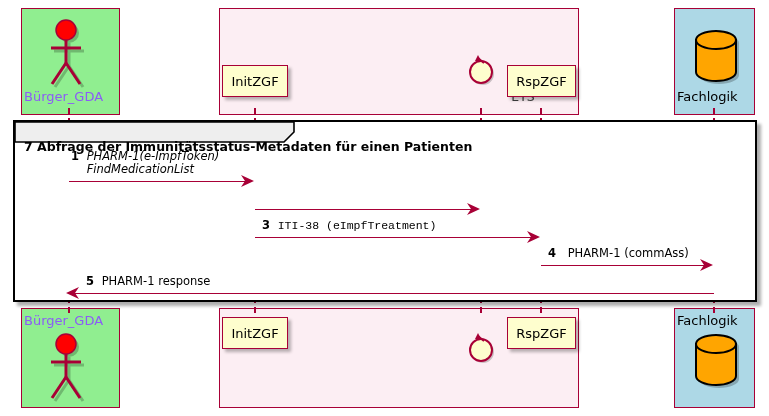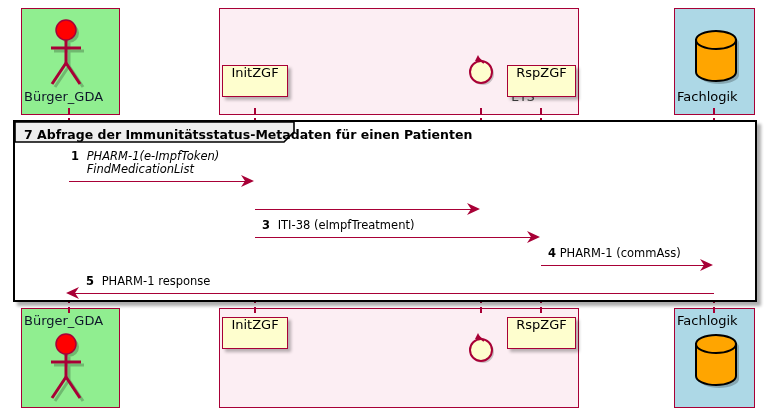--- a/index.html
+++ b/index.html
@@ -19,28 +19,28 @@
   .group-blue{background:#ADD8E6;}
 
   
   .lifeline{position:absolute;width:0;border-left:2px dashed #A80036;}
 
   
   .pbox{
     position:absolute;box-sizing:border-box;
     background:#FEFECE;border:1.6px solid #A80036;
     color:#000;font-size:13px;line-height:1;
-    display:flex;justify-content:center;
+    display:flex;align-items:center;justify-content:center;
     box-shadow:3px 3px 3px rgba(0,0,0,0.28);
     white-space:nowrap;
   }
 
   
   .actor{position:absolute;}
-  .actor-label{position:absolute;font-size:13px;color:#0f172a;white-space:nowrap;}
+  .actor-label{position:absolute;font-size:13px;color:#8b5cf6;white-space:nowrap;}
 
   
   .ctrl{position:absolute;}
   .ctrl-label{position:absolute;font-size:12.5px;color:#404040;white-space:nowrap;text-align:center;margin-left:42px;}
 
   
   .db{position:absolute;}
   .db-label{position:absolute;font-size:13px;color:#000;white-space:nowrap;}
 
   
@@ -133,21 +133,21 @@
       <ellipse cx="24" cy="12" rx="20" ry="9" fill="#FFA500" stroke="#000" stroke-width="2"></ellipse>
     </svg>
   </div>
   <div class="db-label" style="left:677px;top:89px;">Fachlogik</div>
 
   <div class="frame" style="left:13px;top:120px;width:744px;height:182px;"></div>
 
   <svg class="frame-tab-svg" width="769" height="416" style="pointer-events:none;">
     <path d="M 15 122 L 294 122 L 294 132 L 284 142 L 15 142 Z" fill="#EEEEEE" stroke="#000000" stroke-width="1.6"></path>
   </svg>
-  <div class="frame-tab" style="left:15px;top:118px;width:279px;height:32px;background:transparent;">
+  <div class="frame-tab" style="left:15px;top:130px;width:279px;height:32px;background:transparent;">
     <span>7 Abfrage der Immunitätsstatus-Metadaten für einen Patienten</span>
   </div>
 
   <div class="msg-label" style="left:71px;top:150px;">
     <span class="msg-num">1</span>
     <span style="display:inline-block;vertical-align:top;margin-left:4px;font-style:italic;">
       <span style="display:block;">PHARM-1(e-ImpfToken)</span>
       <span style="display:block;">FindMedicationList</span>
     </span>
   </div>
@@ -156,30 +156,30 @@
     <path d="M 0 0 L 13 6 L 0 12 L 4 6 Z" fill="#A80036"></path>
   </svg>
 
   <div class="msg-line" style="left:255px;top:209px;width:219px;"></div>
   <svg class="arrow" style="left:467px;top:203px;" width="14" height="13" viewBox="0 0 14 13">
     <path d="M 0 0 L 13 6 L 0 12 L 4 6 Z" fill="#A80036"></path>
   </svg>
 
   <div class="msg-label" style="left:262px;top:219px;">
     <span class="msg-num">3</span>
-    <span style="margin-left:4px;">ITI-38 (eImpfTreatment)</span>
+    <span style="margin-left:4px;font-family:Liberation Mono, monospace;">ITI-38 (eImpfTreatment)</span>
   </div>
   <div class="msg-line" style="left:255px;top:237px;width:279px;"></div>
   <svg class="arrow" style="left:527px;top:231px;" width="14" height="13" viewBox="0 0 14 13">
     <path d="M 0 0 L 13 6 L 0 12 L 4 6 Z" fill="#A80036"></path>
   </svg>
 
   <div class="msg-label" style="left:548px;top:247px;">
     <span class="msg-num">4</span>
-    <span style="margin-left:0;">PHARM-1 (commAss)</span>
+    <span style="margin-left:8px;">PHARM-1 (commAss)</span>
   </div>
   <div class="msg-line" style="left:541px;top:265px;width:166px;"></div>
   <svg class="arrow" style="left:700px;top:259px;" width="14" height="13" viewBox="0 0 14 13">
     <path d="M 0 0 L 13 6 L 0 12 L 4 6 Z" fill="#A80036"></path>
   </svg>
 
   <div class="msg-label" style="left:86px;top:275px;">
     <span class="msg-num">5</span>
     <span style="margin-left:4px;text-align:center;">PHARM-1 response</span>
   </div>

